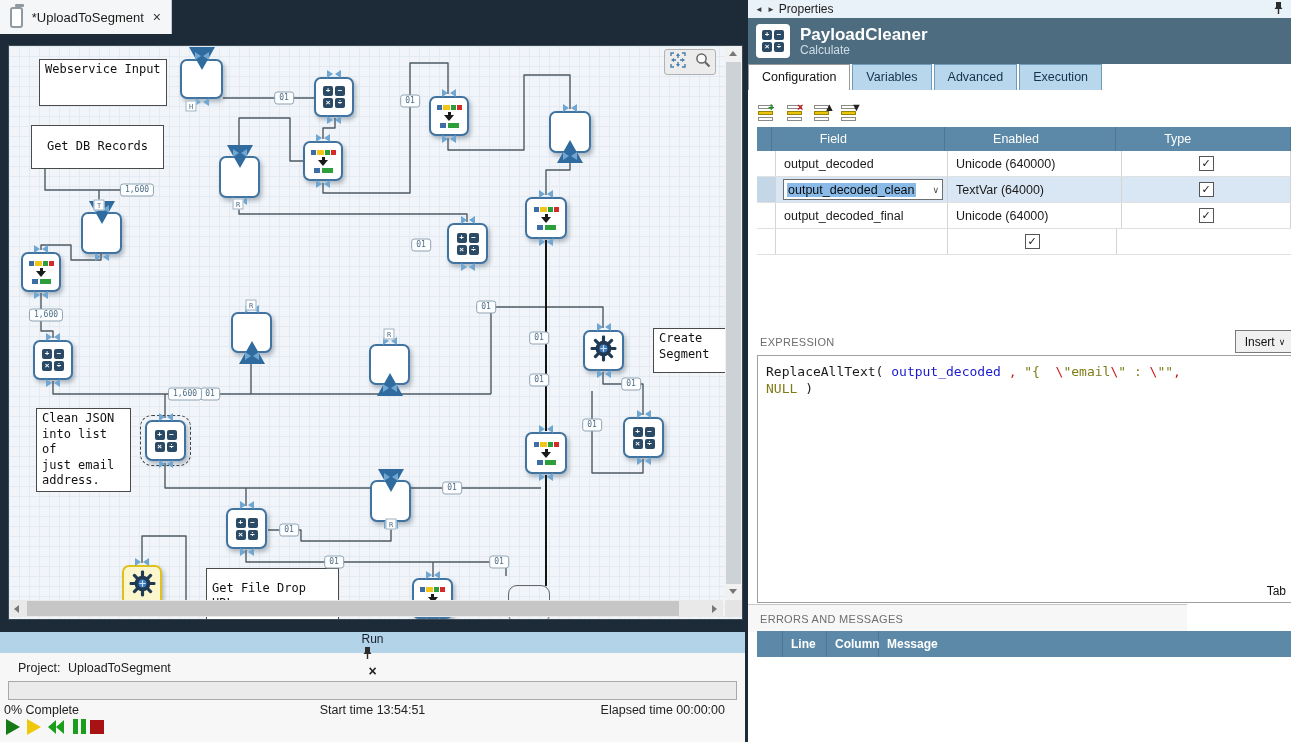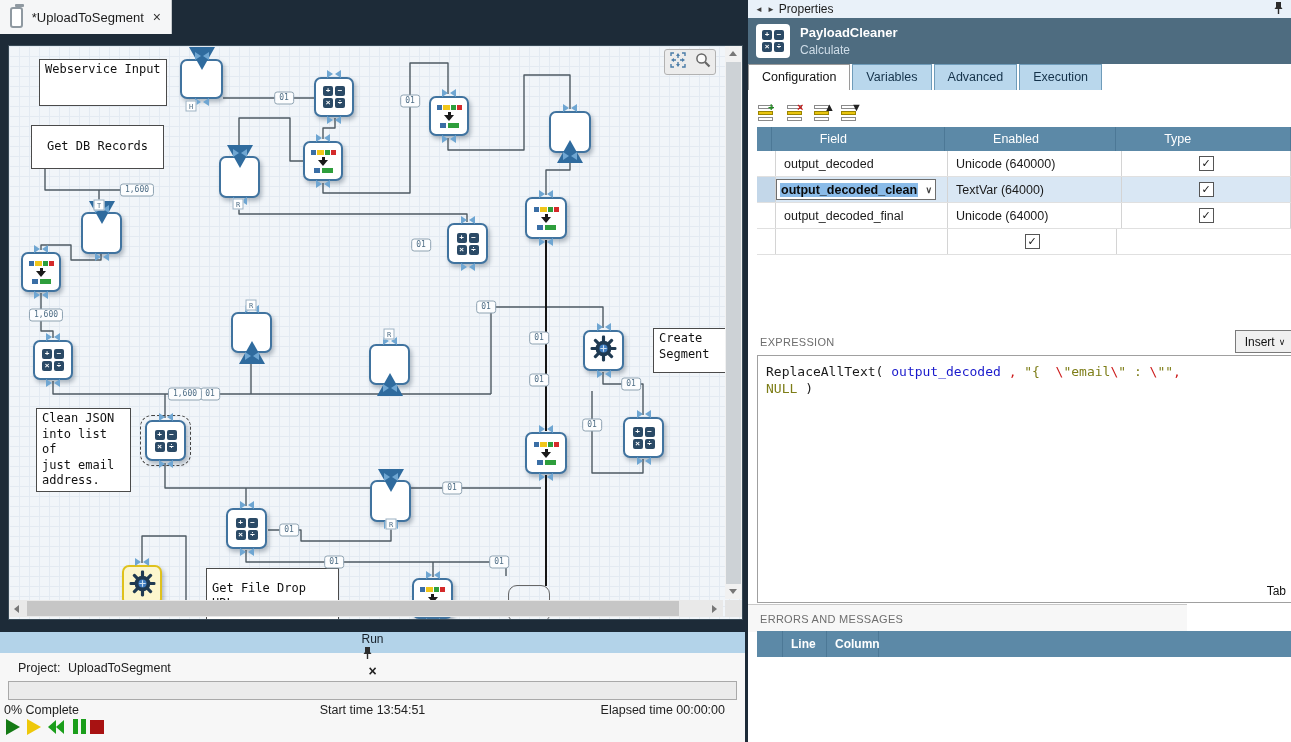--- a/index.html
+++ b/index.html
@@ -66,21 +66,21 @@
   .shape-play{width:0;height:0;border-top:8px solid transparent;border-bottom:8px solid transparent;border-left:14px solid currentColor;}
   .shape-rewind{display:flex;} .shape-rewind i{width:0;height:0;border-top:7px solid transparent;border-bottom:7px solid transparent;border-right:8px solid currentColor;display:block;}
   .shape-pause{display:flex;gap:3px;} .shape-pause i{width:5px;height:15px;background:currentColor;display:block;}
   .shape-stop{width:14px;height:14px;background:currentColor;}
   
   .props{left:748px;top:0;width:543px;height:742px;background:#fff;overflow:hidden;z-index:3;}
   .ptitle{position:absolute;left:0;top:0;width:100%;height:18px;background:#e9f1f9;display:flex;align-items:center;gap:4px;padding:0 7px;box-sizing:border-box;font-size:12px;color:#1c1c1c;}
   .navarr{font-size:8px;color:#3c3c3c;}
   .pheader{position:absolute;left:0;top:18px;width:100%;height:46px;background:#4e6c80;}
   .stepico{position:absolute;left:8px;top:6px;width:34px;height:34px;background:#fff;border-radius:4px;display:flex;align-items:center;justify-content:center;}
-  .stepname{position:absolute;left:52px;top:7px;font-size:13px;font-weight:bold;color:#fff;}
+  .stepname{position:absolute;left:52px;top:7px;font-size:17px;font-weight:bold;color:#fff;}
   .steptype{position:absolute;left:52px;top:25px;font-size:12px;color:#cfdde8;}
   .ptabs{position:absolute;left:0;top:64px;height:26px;display:flex;}
   .ptab{padding:0 13px;line-height:24px;font-size:12.5px;background:#b9d7ec;border:1px solid #6f9cba;border-bottom:none;color:#14324a;margin-right:2px;cursor:pointer;}
   .ptab.active{background:#fff;border-color:#9a9a9a;color:#111;}
   .ptool{position:absolute;top:103px;width:20px;height:19px;cursor:pointer;}
   .bars i{position:absolute;left:0;width:15px;height:4px;box-sizing:border-box;display:block;}
   .bars i:nth-child(1){top:0;background:#fff;border:1px solid #8a8a8a;}
   .bars i:nth-child(2){top:6px;background:#e9c5105;background:#e9c510;border:1px solid #9a8400;}
   .bars i:nth-child(3){top:12px;background:#fff;border:1px solid #8a8a8a;}
   .bars .ov{position:absolute;left:10px;top:-3px;font-size:11px;font-weight:bold;line-height:11px;}
@@ -704,21 +704,21 @@
         <div class="frow">
           <div class="fcell c0"></div>
           <div class="fcell c1">output_decoded</div>
           <div class="fcell c2">Unicode (640000)</div>
           <div class="fcell c3">
             <div class="chk">✓</div>
           </div>
         </div>
         <div class="frow selrow">
           <div class="fcell c0" style="background: rgb(195, 215, 233);"></div>
-          <div class="fcell c1" style="padding-left: 0; font-weight: bold;">
+          <div class="fcell c1" style="padding-left: 7px;">
             <span class="combo">
               <span class="hl">output_decoded_clean</span>
               <span class="chev">∨</span>
             </span>
           </div>
           <div class="fcell c2">TextVar (64000)</div>
           <div class="fcell c3">
             <div class="chk">✓</div>
           </div>
         </div>
@@ -748,17 +748,18 @@
       <span class="tabhint">Tab</span>
     </div>
     <div class="errstrip">
       <div class="seclabel" style="left:12px;top:8px">ERRORS AND MESSAGES</div>
     </div>
     <div class="etable">
       <div class="erow">
         <div class="ecell e0"></div>
         <div class="ecell e1">Line</div>
         <div class="ecell e2">Column</div>
+        <div class="ecell e3">Message</div>
       </div>
     </div>
   </div>
 
 </div>
 
 </body></html>

